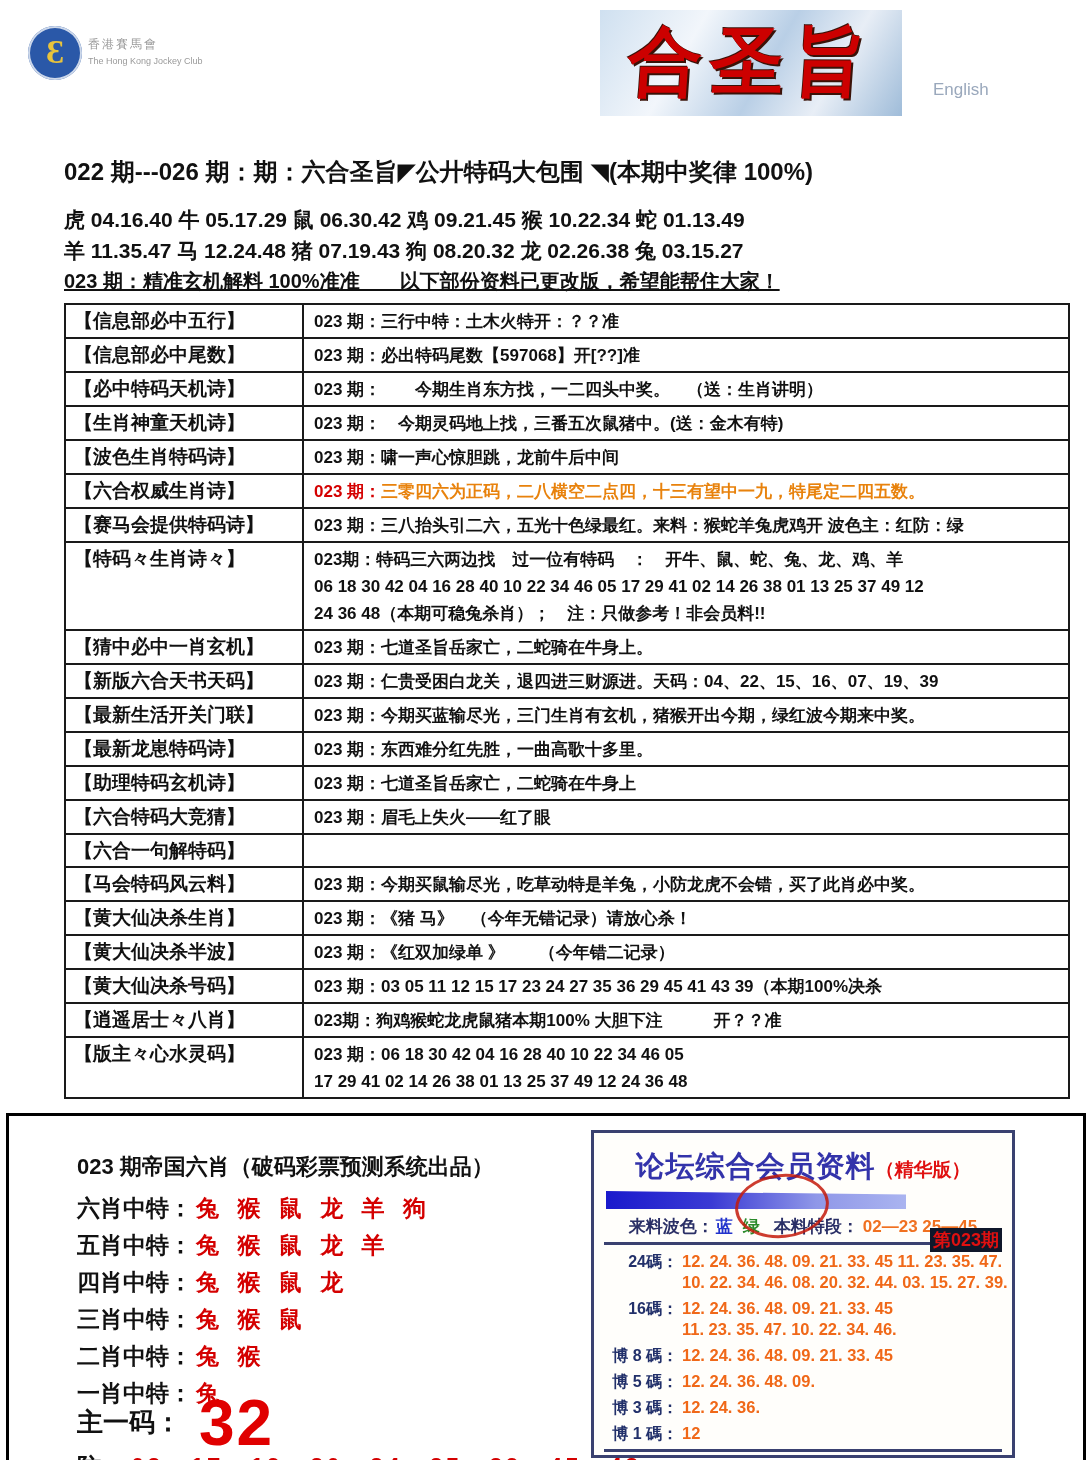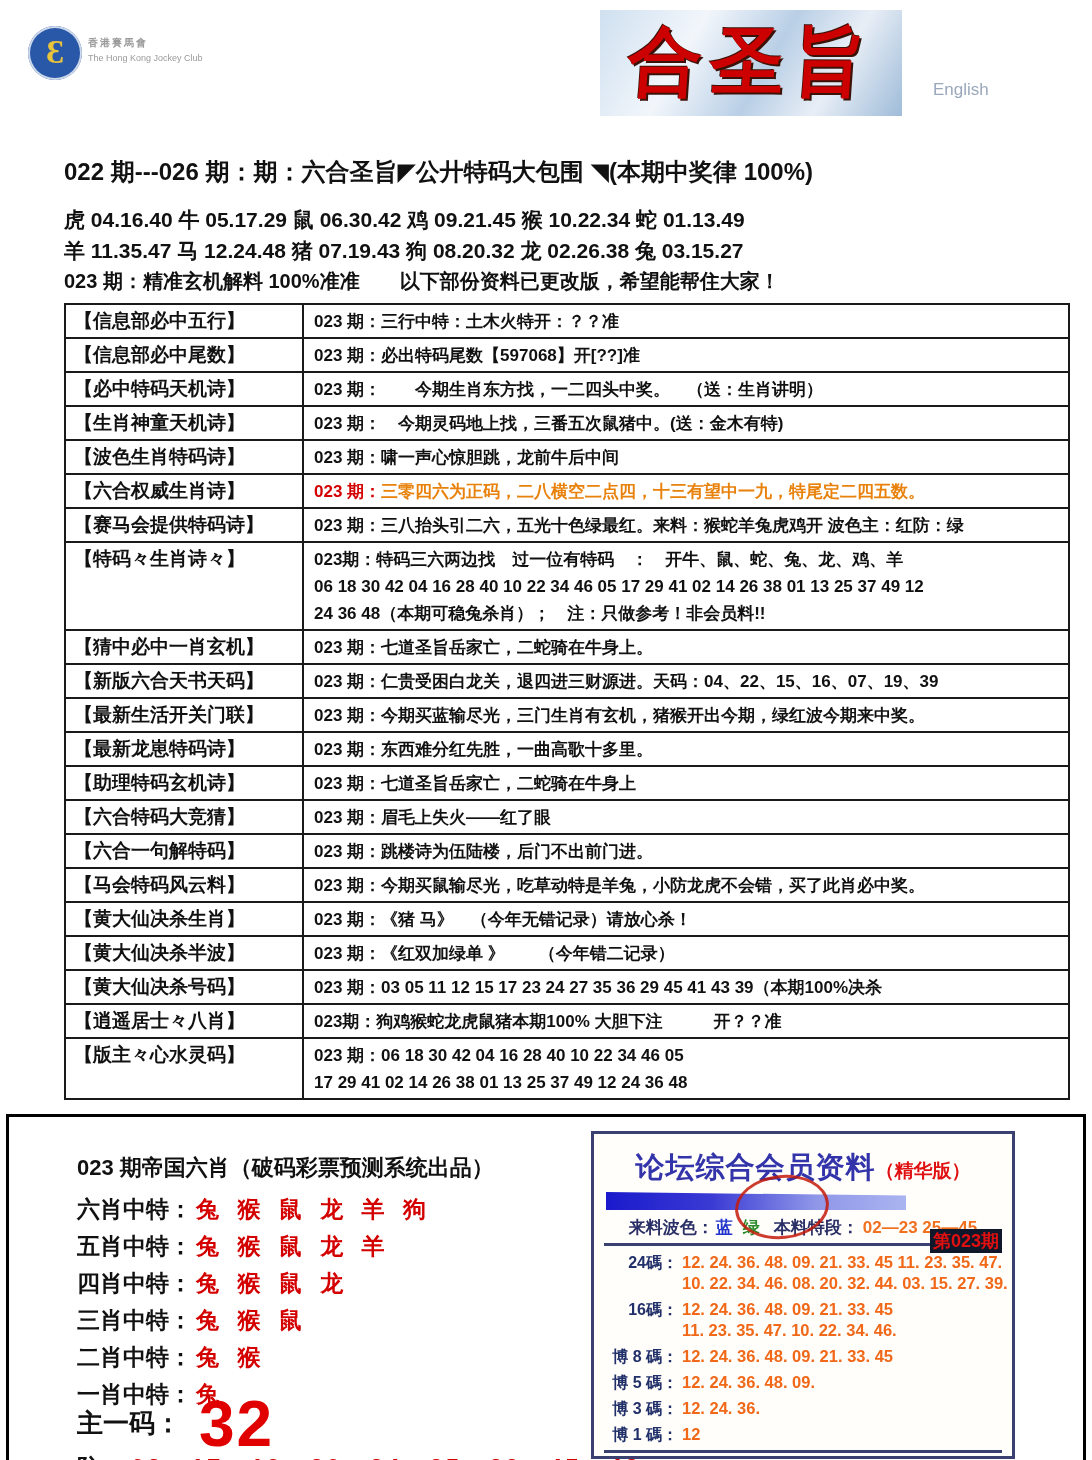--- a/index.html
+++ b/index.html
@@ -10,35 +10,35 @@
   }
   .red{color:#d40000;}
   .orange{color:#e8820c;}
 
   
   .header{position:relative;height:140px;}
   .logo{position:absolute;left:28px;top:26px;display:flex;align-items:flex-start;gap:6px;}
   .logo-circle{width:54px;height:54px;border-radius:50%;background:#2a58a8;position:relative;box-shadow:0 0 0 2px #cdd8ea inset;}
   .logo-glyph{position:absolute;left:50%;top:50%;transform:translate(-50%,-52%);color:#e8c33c;font-size:34px;font-weight:bold;font-family:"Liberation Serif",serif;}
   .logo-text{padding-top:10px;color:#9a9a9a;}
-  .logo-cn{font-size:10px;letter-spacing:2px;font-weight:bold;}
+  .logo-cn{font-size:12px;letter-spacing:2px;}
   .logo-en{font-size:9px;margin-top:3px;}
   .title-art{position:absolute;left:600px;top:10px;width:302px;height:106px;
     background:linear-gradient(120deg,#cfe0f0 0%,#f2f6fb 30%,#b9cfe6 55%,#e8eef6 75%,#9fbcd9 100%);
     display:flex;align-items:center;justify-content:center;}
   .title-art span{
     font-family:"Liberation Serif","DejaVu Serif",serif;font-weight:bold;
     font-size:74px;color:#cc0000;letter-spacing:8px;
     text-shadow:2px 2px 0 #3a1208,-1px -1px 0 #3a1208;transform:skewX(-4deg);}
   .english{position:absolute;left:933px;top:80px;color:#9aa8bc;font-size:17px;cursor:pointer;}
 
   
   .heading{margin:16px 0 0 64px;font-size:24px;font-weight:bold;}
   .zodiac-lines{margin:16px 0 0 64px;font-size:21px;font-weight:bold;line-height:31px;}
-  .notice{margin:2px 0 0 64px;font-size:20px;font-weight:bold;}
+  .notice{margin:2px 0 0 64px;font-size:20px;font-weight:bold;text-decoration:underline;}
 
   
   .ptable{margin:8px 0 0 64px;width:1002px;border:2px solid #1a1a1a;}
   .prow{display:flex;border-top:2px solid #1a1a1a;}
   .prow:first-child{border-top:none;}
   .pcell-label{width:222px;flex:0 0 222px;border-right:2px solid #1a1a1a;
     padding:3px 6px 2px 8px;font-weight:bold;font-size:19px;line-height:26px;}
   .pcell-content{flex:1;padding:3px 4px 2px 10px;font-weight:bold;font-size:17px;
     line-height:27px;white-space:nowrap;overflow:hidden;}
 
@@ -192,23 +192,20 @@
       </div>
     </div>
     <div class="prow">
       <div class="pcell-label">【六合特码大竞猜】</div>
       <div class="pcell-content">
         <div class="pline"><span>023 期：眉毛上失火——红了眼</span></div>
       </div>
     </div>
     <div class="prow">
       <div class="pcell-label">【六合一句解特码】</div>
-      <div class="pcell-content">
-        <div class="pline"><span>023 期：跳楼诗为伍陆楼，后门不出前门进。</span></div>
-      </div>
     </div>
     <div class="prow">
       <div class="pcell-label">【马会特码风云料】</div>
       <div class="pcell-content">
         <div class="pline"><span>023 期：今期买鼠输尽光，吃草动特是羊兔，小防龙虎不会错，买了此肖必中奖。</span></div>
       </div>
     </div>
     <div class="prow">
       <div class="pcell-label">【黄大仙决杀生肖】</div>
       <div class="pcell-content">

